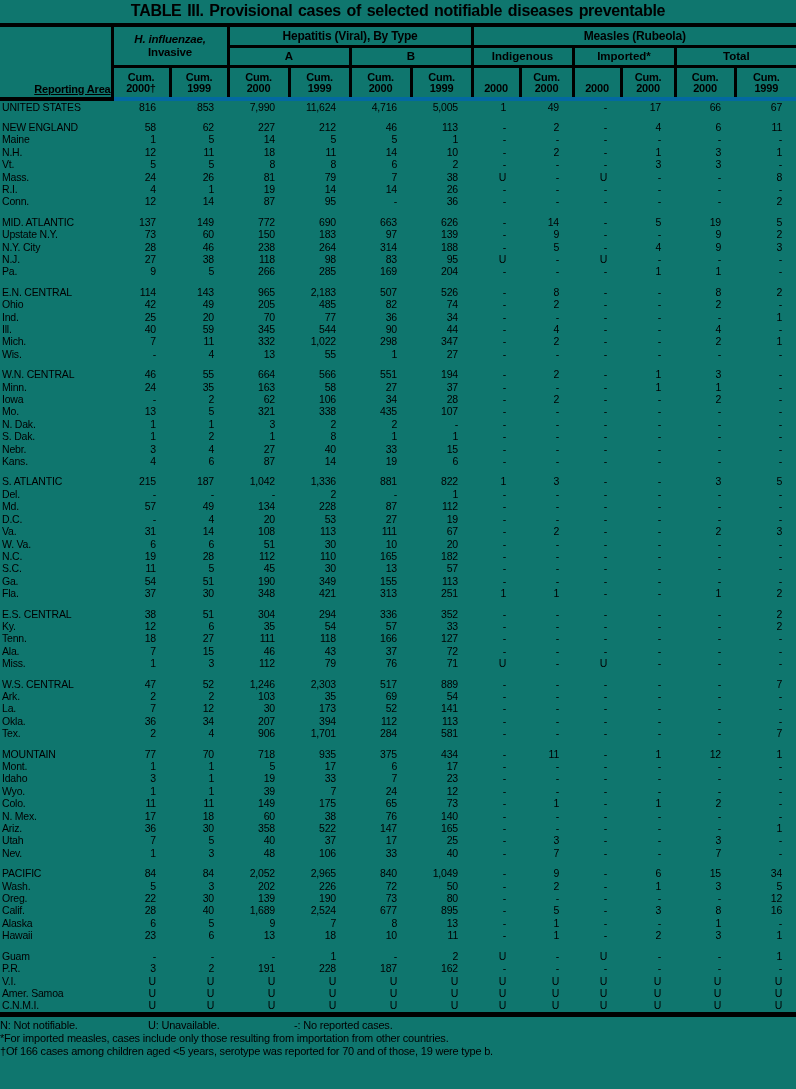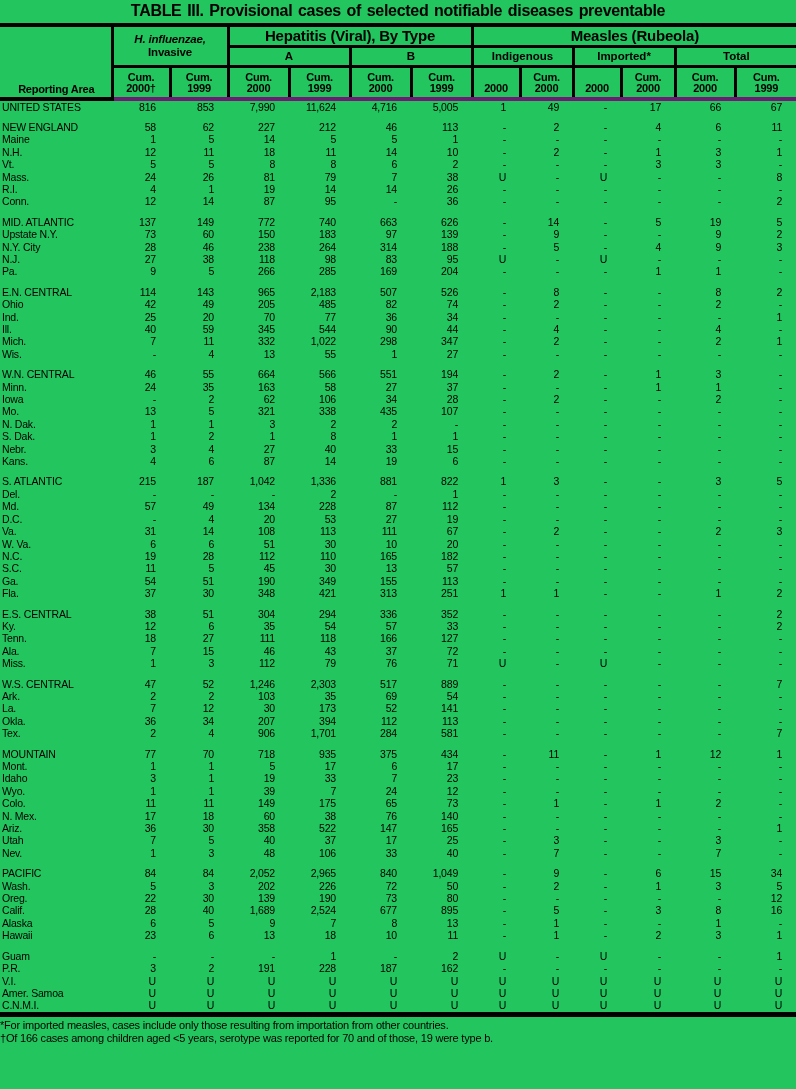--- a/index.html
+++ b/index.html
@@ -1,31 +1,31 @@
 <!DOCTYPE html>
 <html><head>
 <meta charset="utf-8">
 <style>
   html,body { margin:0; padding:0; background:#fff; }
   .page {
-    position:relative; width:796px; height:1089px; background:#22c55e; color:#000;
+    position:relative; width:796px; height:1089px; background:#0f766e; color:#000;
     font-family:"Liberation Sans", sans-serif; overflow:hidden;
   }
   .title {
     text-align:center; font-weight:bold; font-size:16px; line-height:16.5px;
     letter-spacing:-0.3px; word-spacing:1.5px; padding-top:3px;
   }
   table.main { border-collapse:collapse; width:796px; margin-top:3px; table-layout:fixed; }
   
   thead th, thead td { border:3px solid #000; padding:0; font-weight:bold; }
   thead .h1 > * { border-top:4px solid #000; }
-  thead .row3 th { border-bottom:4px solid #701a75; }
-  td.c-area { border-left:none !important; border-bottom:4px solid #000; vertical-align:bottom; text-align:center; }
+  thead .row3 th { border-bottom:4px solid #0369a1; }
+  td.c-area { border-left:none !important; border-bottom:4px solid #000; vertical-align:bottom; text-align:right;text-decoration:underline; }
   td.c-area .ra { font-size:11px; font-weight:bold; padding:0 0 2px 2px; letter-spacing:-0.2px; }
-  th.grp { font-size:15px; letter-spacing:-0.2px; }
+  th.grp { font-size:12px; letter-spacing:-0.2px; }
   th.grp-hi { vertical-align:middle; line-height:13px; font-size:11.5px; }
   th.grp-hi .it { font-style:italic; }
   th.last { border-right:none !important; }
   tr.h1 th { height:18px;margin-top:40px; }
   tr.h2 th { height:17px; font-size:11.5px; }
   tr.row3 th { height:27px; vertical-align:bottom; font-size:11px; line-height:11.5px; padding-bottom:2px; letter-spacing:-0.2px; }
   
   tbody td { border:none; font-size:10.5px; line-height:12.4px; padding:0; white-space:nowrap; letter-spacing:-0.2px; }
   tbody td.area { text-align:left; padding-left:2px; }
   tbody td.val  { text-align:right; padding-right:14px; }
@@ -250,21 +250,21 @@
           <td class="val">-</td>
           <td class="val">-</td>
           <td class="val">-</td>
           <td class="val">2</td>
         </tr>
         <tr class="gap">
           <td class="area">MID. ATLANTIC</td>
           <td class="val">137</td>
           <td class="val">149</td>
           <td class="val">772</td>
-          <td class="val">740</td>
+          <td class="val">690</td>
           <td class="val">663</td>
           <td class="val">626</td>
           <td class="val">-</td>
           <td class="val">14</td>
           <td class="val">-</td>
           <td class="val">5</td>
           <td class="val">19</td>
           <td class="val">5</td>
         </tr>
         <tr>
@@ -1134,17 +1134,20 @@
           <td class="val">U</td>
           <td class="val">U</td>
           <td class="val">U</td>
           <td class="val">U</td>
           <td class="val">U</td>
         </tr>
       </tbody>
   </table>
 
   <div class="footnotes">
+    <div class="legend">
+      <span class="leg1">N: Not notifiable.</span><span class="leg2">U: Unavailable.</span><span>-: No reported cases.</span>
+    </div>
     <div>*For imported measles, cases include only those resulting from importation from other countries.</div>
     <div>†Of 166 cases among children aged &lt;5 years, serotype was reported for 70 and of those, 19 were type b.</div>
   </div>
 
 </div>
 
 </body></html>

